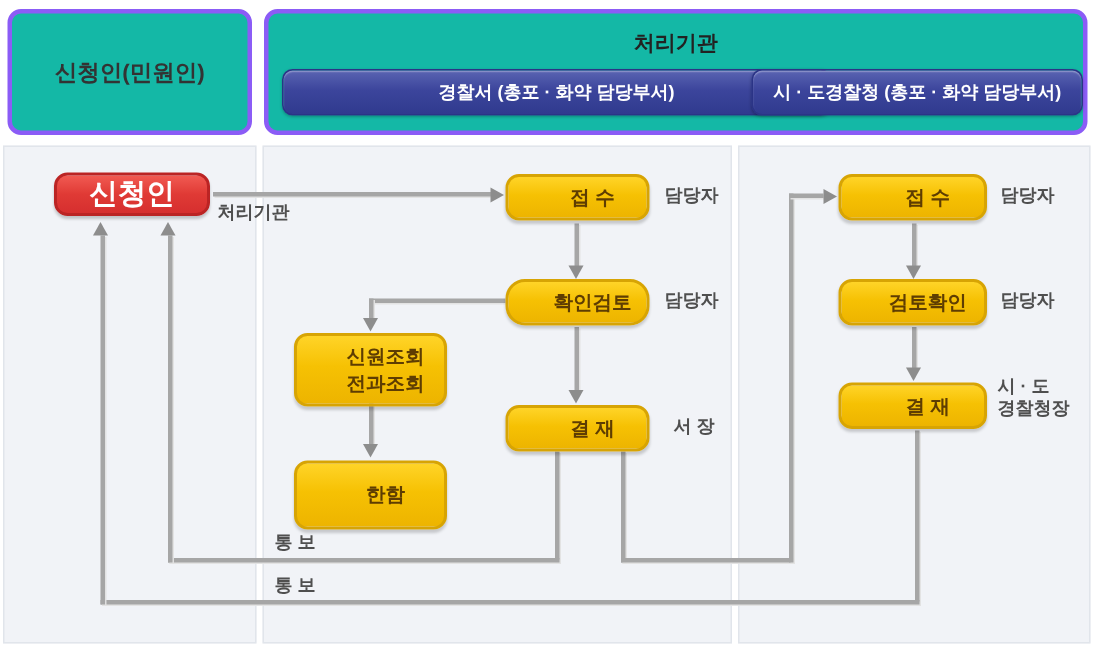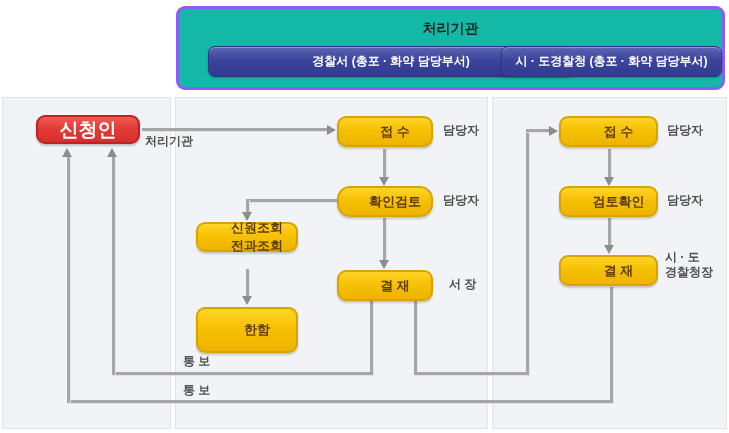--- a/index.html
+++ b/index.html
@@ -51,24 +51,27 @@
     border:2px solid #bb2424;color:#fff;font-size:19px;
     box-shadow:0 2px 2px rgba(0,0,0,.2);
   }
   .lbl{position:absolute;color:#4f4f4f;font-size:12px;font-weight:bold;z-index:2;line-height:1.25;}
 </style>
 </head>
 <body>
 
 <div class="canvas">
 
+  <div class="hdr-box" style="left:5px;top:6px;width:163px;height:84px;">
+    <div class="hdr-left-text">신청인(민원인)</div>
+  </div>
 
   <div class="hdr-box" style="left:176px;top:6px;width:549px;height:84px;">
     <div class="org-title">처리기관</div>
-    <div class="pill" style="left:9px;top:37px;width:366px;margin-left:20px;">경찰서 (총포 · 화약 담당부서)</div>
+    <div class="pill" style="left:9px;top:37px;width:366px;">경찰서 (총포 · 화약 담당부서)</div>
     <div class="pill" style="left:322px;top:37px;width:221px;">시 · 도경찰청 (총포 · 화약 담당부서)</div>
   </div>
 
   <div class="panel" style="left:2px;top:97px;width:169px;height:332px;"></div>
   <div class="panel" style="left:175px;top:97px;width:313px;height:332px;"></div>
   <div class="panel" style="left:492px;top:97px;width:235px;height:332px;"></div>
 
   <div class="line" style="left:142px;top:128px;width:188px;height:3px;"></div>
   <div class="arr right" style="left:327px;top:125px;"></div>
 
@@ -105,21 +108,21 @@
   <div class="line" style="left:610px;top:287px;width:3px;height:116px;"></div>
   <div class="line" style="left:67px;top:400px;width:546px;height:3px;"></div>
   <div class="line" style="left:67px;top:157px;width:3px;height:246px;"></div>
   <div class="arr up" style="left:62px;top:148px;"></div>
 
   <div class="node red" style="left:36px;top:115px;width:104px;height:29px;">신청인</div>
 
   <div class="node gold" style="left:337px;top:116px;width:96px;height:31px;">접 수</div>
   <div class="node gold" style="left:337px;top:186px;width:96px;height:31px;border-radius:13px;">확인검토</div>
 
-  <div class="node gold" style="left:196px;top:222px;width:102px;height:30px;">
+  <div class="node gold" style="left:196px;top:222px;width:102px;height:49px;">
     <span>신원조회</span>
     <span>전과조회</span>
   </div>
 
   <div class="node gold" style="left:196px;top:307px;width:102px;height:46px;">
     <span>한함</span>
   </div>
 
   <div class="node gold" style="left:337px;top:270px;width:96px;height:31px;">결 재</div>
 

